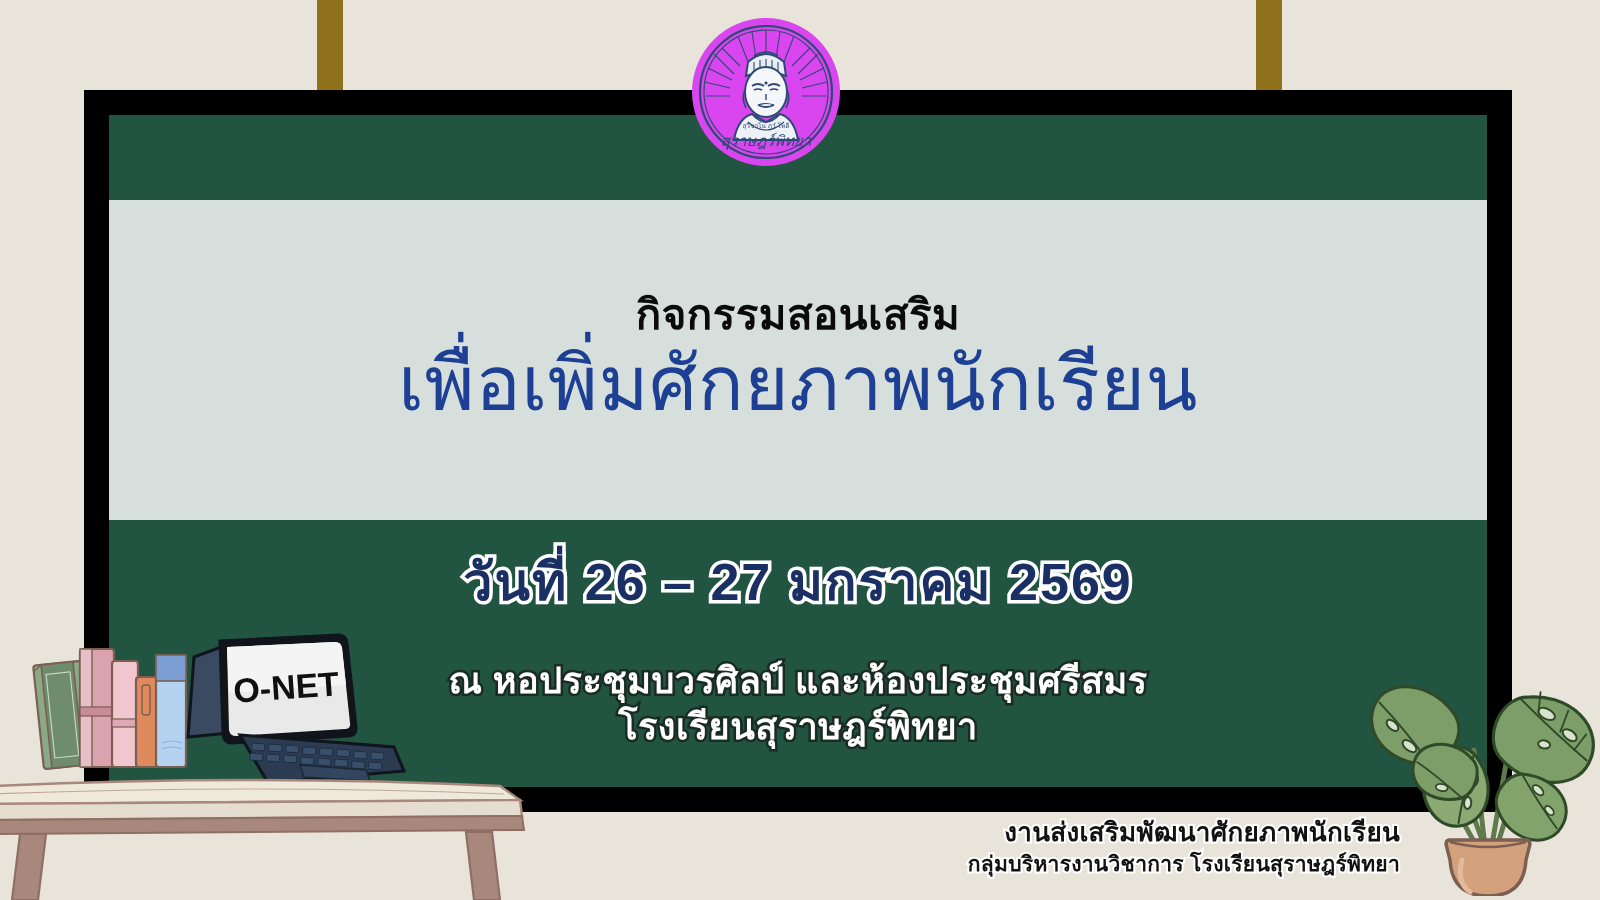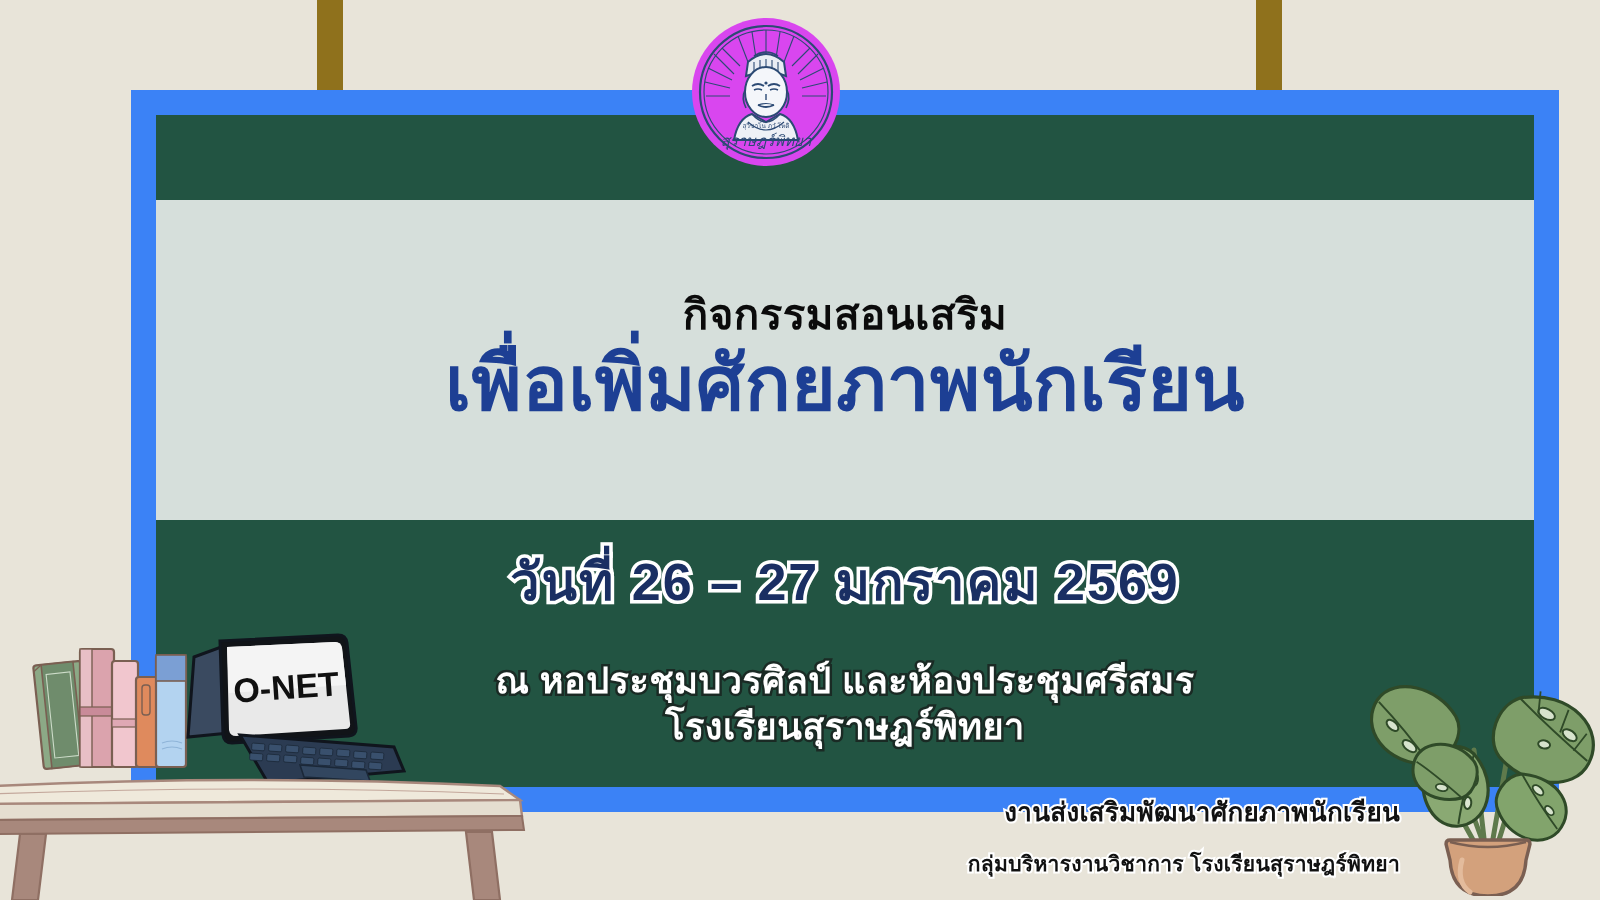--- a/index.html
+++ b/index.html
@@ -24,22 +24,21 @@
     background: #8f711c;
   }
   .hanger.left  { left: 317px; }
   .hanger.right { left: 1256px; }
 
   
   #board-frame {
     position: absolute;
     left: 84px; top: 90px;
     width: 1428px; height: 722px;
-    background: #3b82f6;
-    margin-left: 47px;
+    background: #000000;
   }
   #board-inner {
     position: absolute;
     left: 25px; top: 25px;
     right: 25px; bottom: 25px;
     background: #225442;
   }
 
   
   #panel {
@@ -57,21 +56,21 @@
     color: #0b0b0b;
     font-size: 42px;
     font-weight: bold;
     letter-spacing: 0.5px;
     line-height: 1.05;
     margin-bottom: 4px;
   }
   .title-line {
     color: #1d3f94;
     font-size: 76px;
-    font-weight: bold;
+    font-weight: normal;
     line-height: 1.12;
     letter-spacing: 0.5px;
     white-space: nowrap;
   }
 
   
   #date-line {
     position: absolute;
     left: 0; right: 0;
     top: 425px;
@@ -106,21 +105,21 @@
   }
   .footer-line {
     color: #111111;
     font-weight: bold;
     letter-spacing: 0.3px;
     -webkit-text-stroke: 4px #ffffff;
     paint-order: stroke fill;
     line-height: 1.35;
   }
   #footer-1 { font-size: 26px; }
-  #footer-2 { font-size: 21px; margin-top: 20px; }
+  #footer-2 { font-size: 21px; }
 
   
   #logo {
     position: absolute;
     left: 692px; top: 18px;
     width: 148px; height: 148px;
     border-radius: 50%;
     background: #d946ef;
     z-index: 6;
     overflow: hidden;

